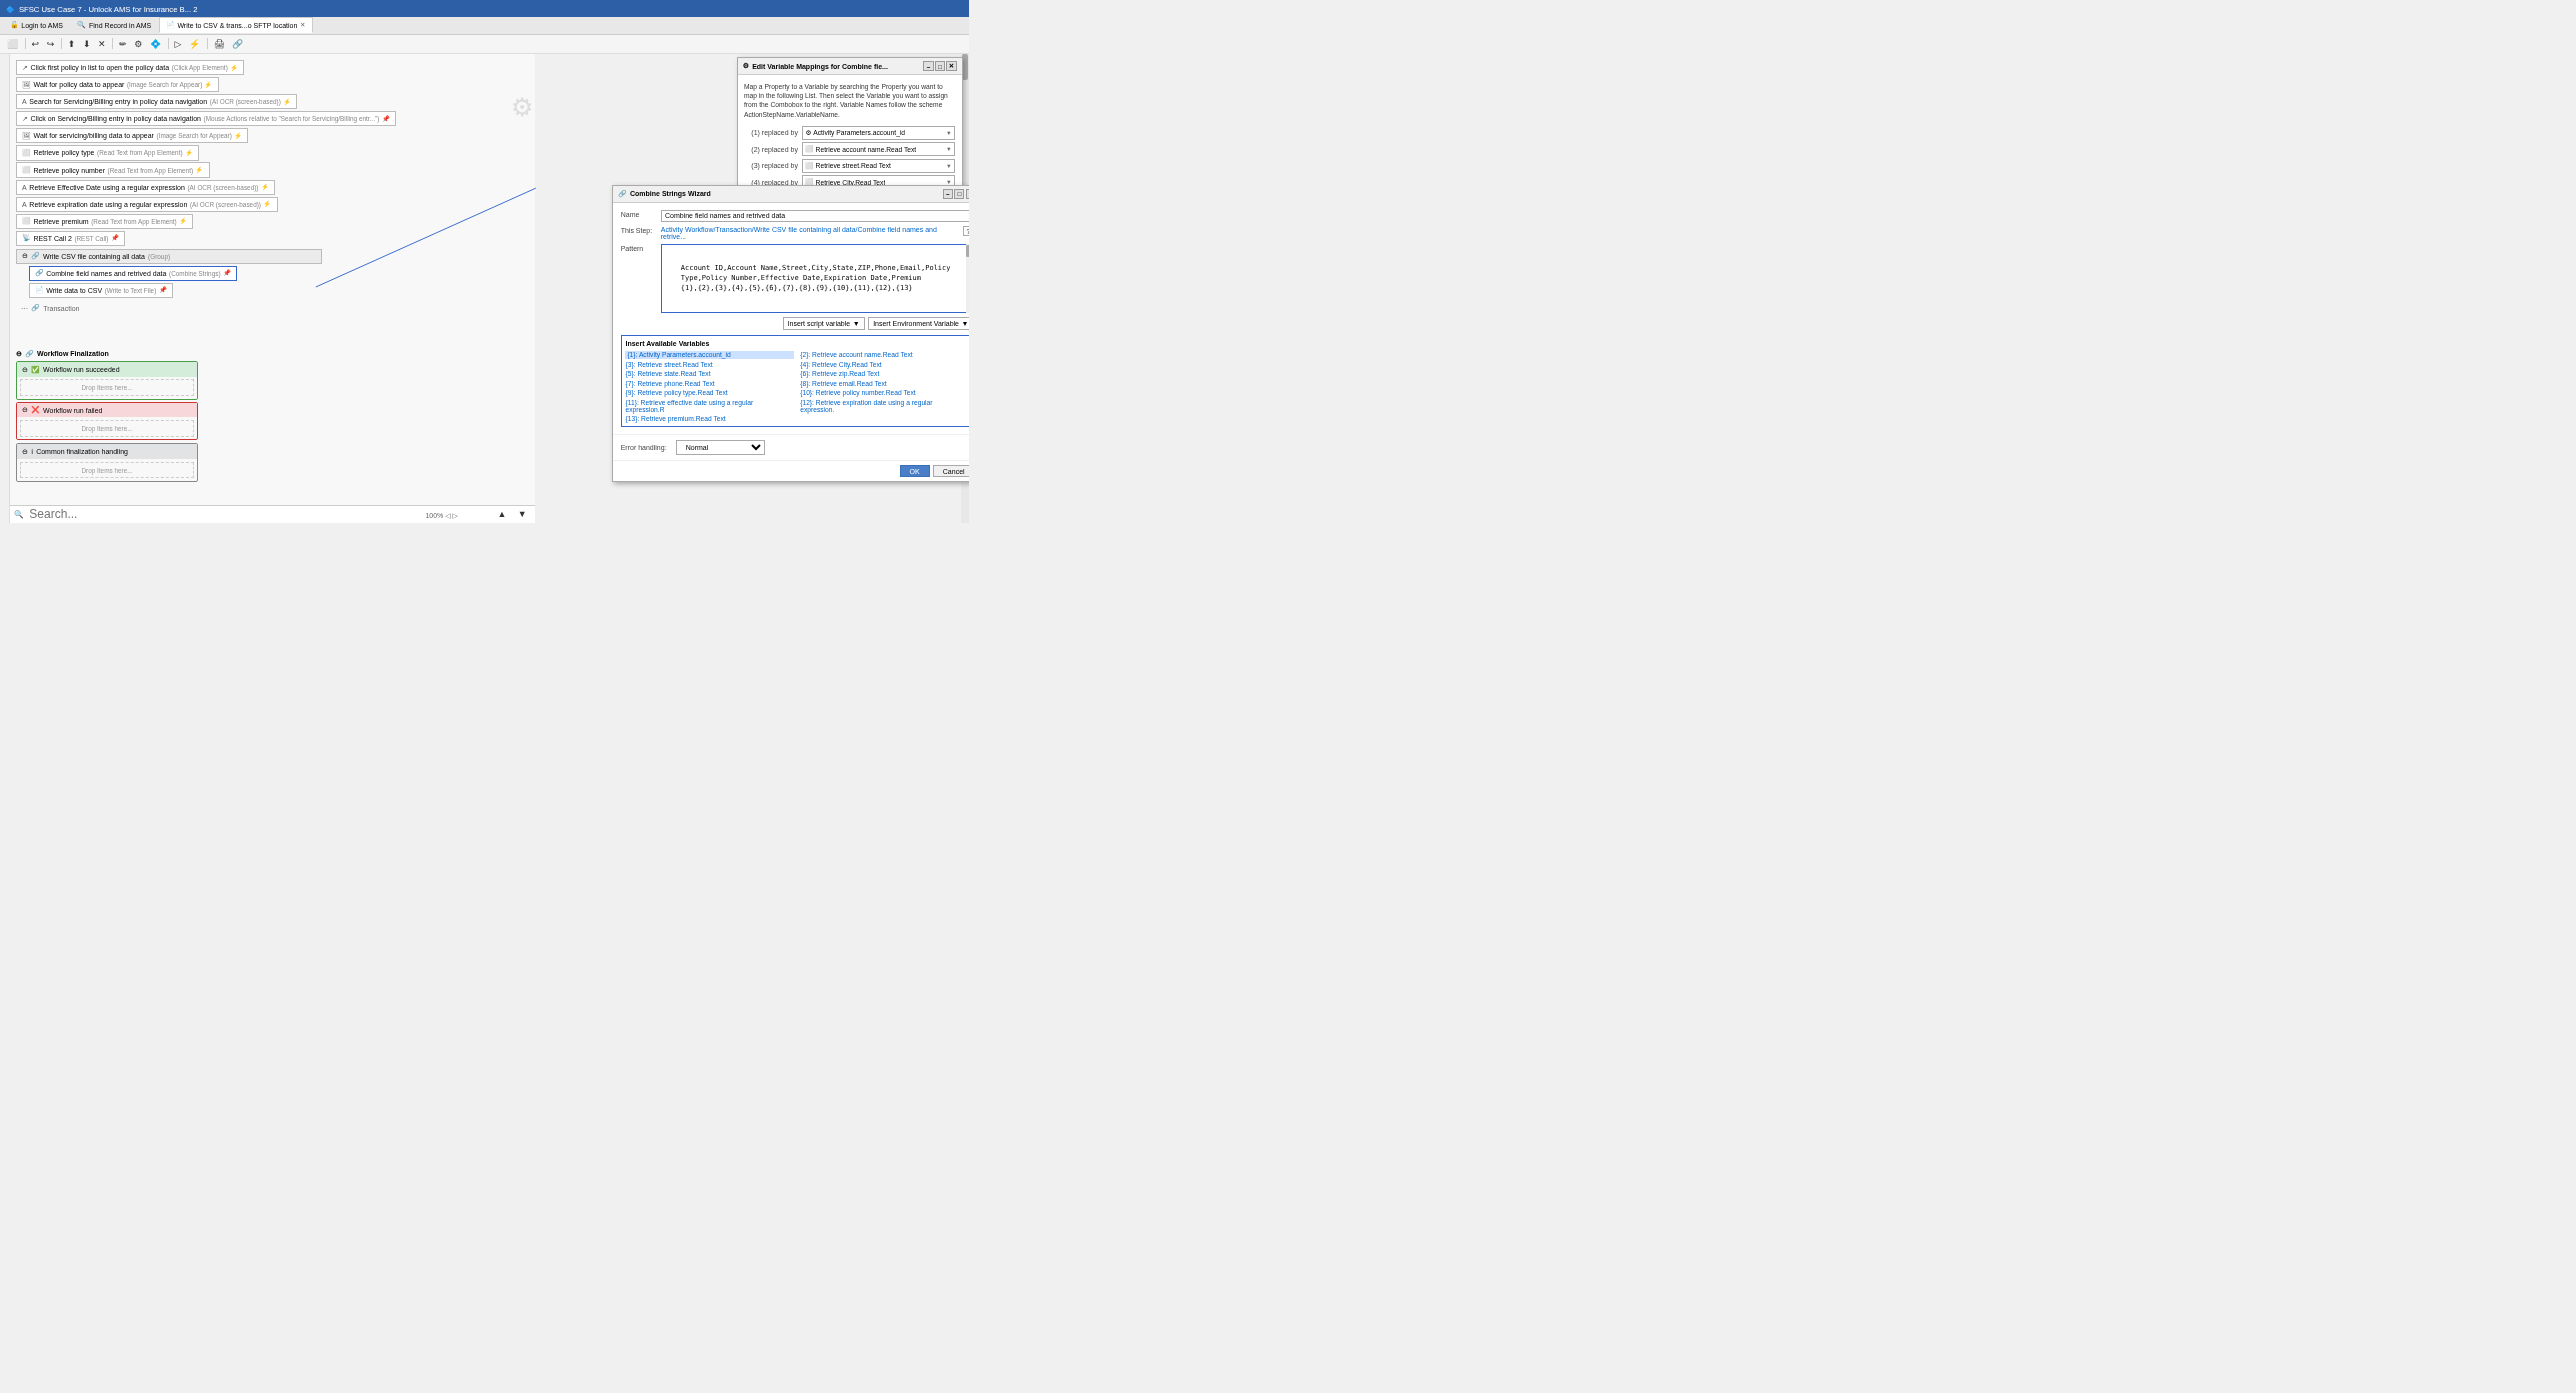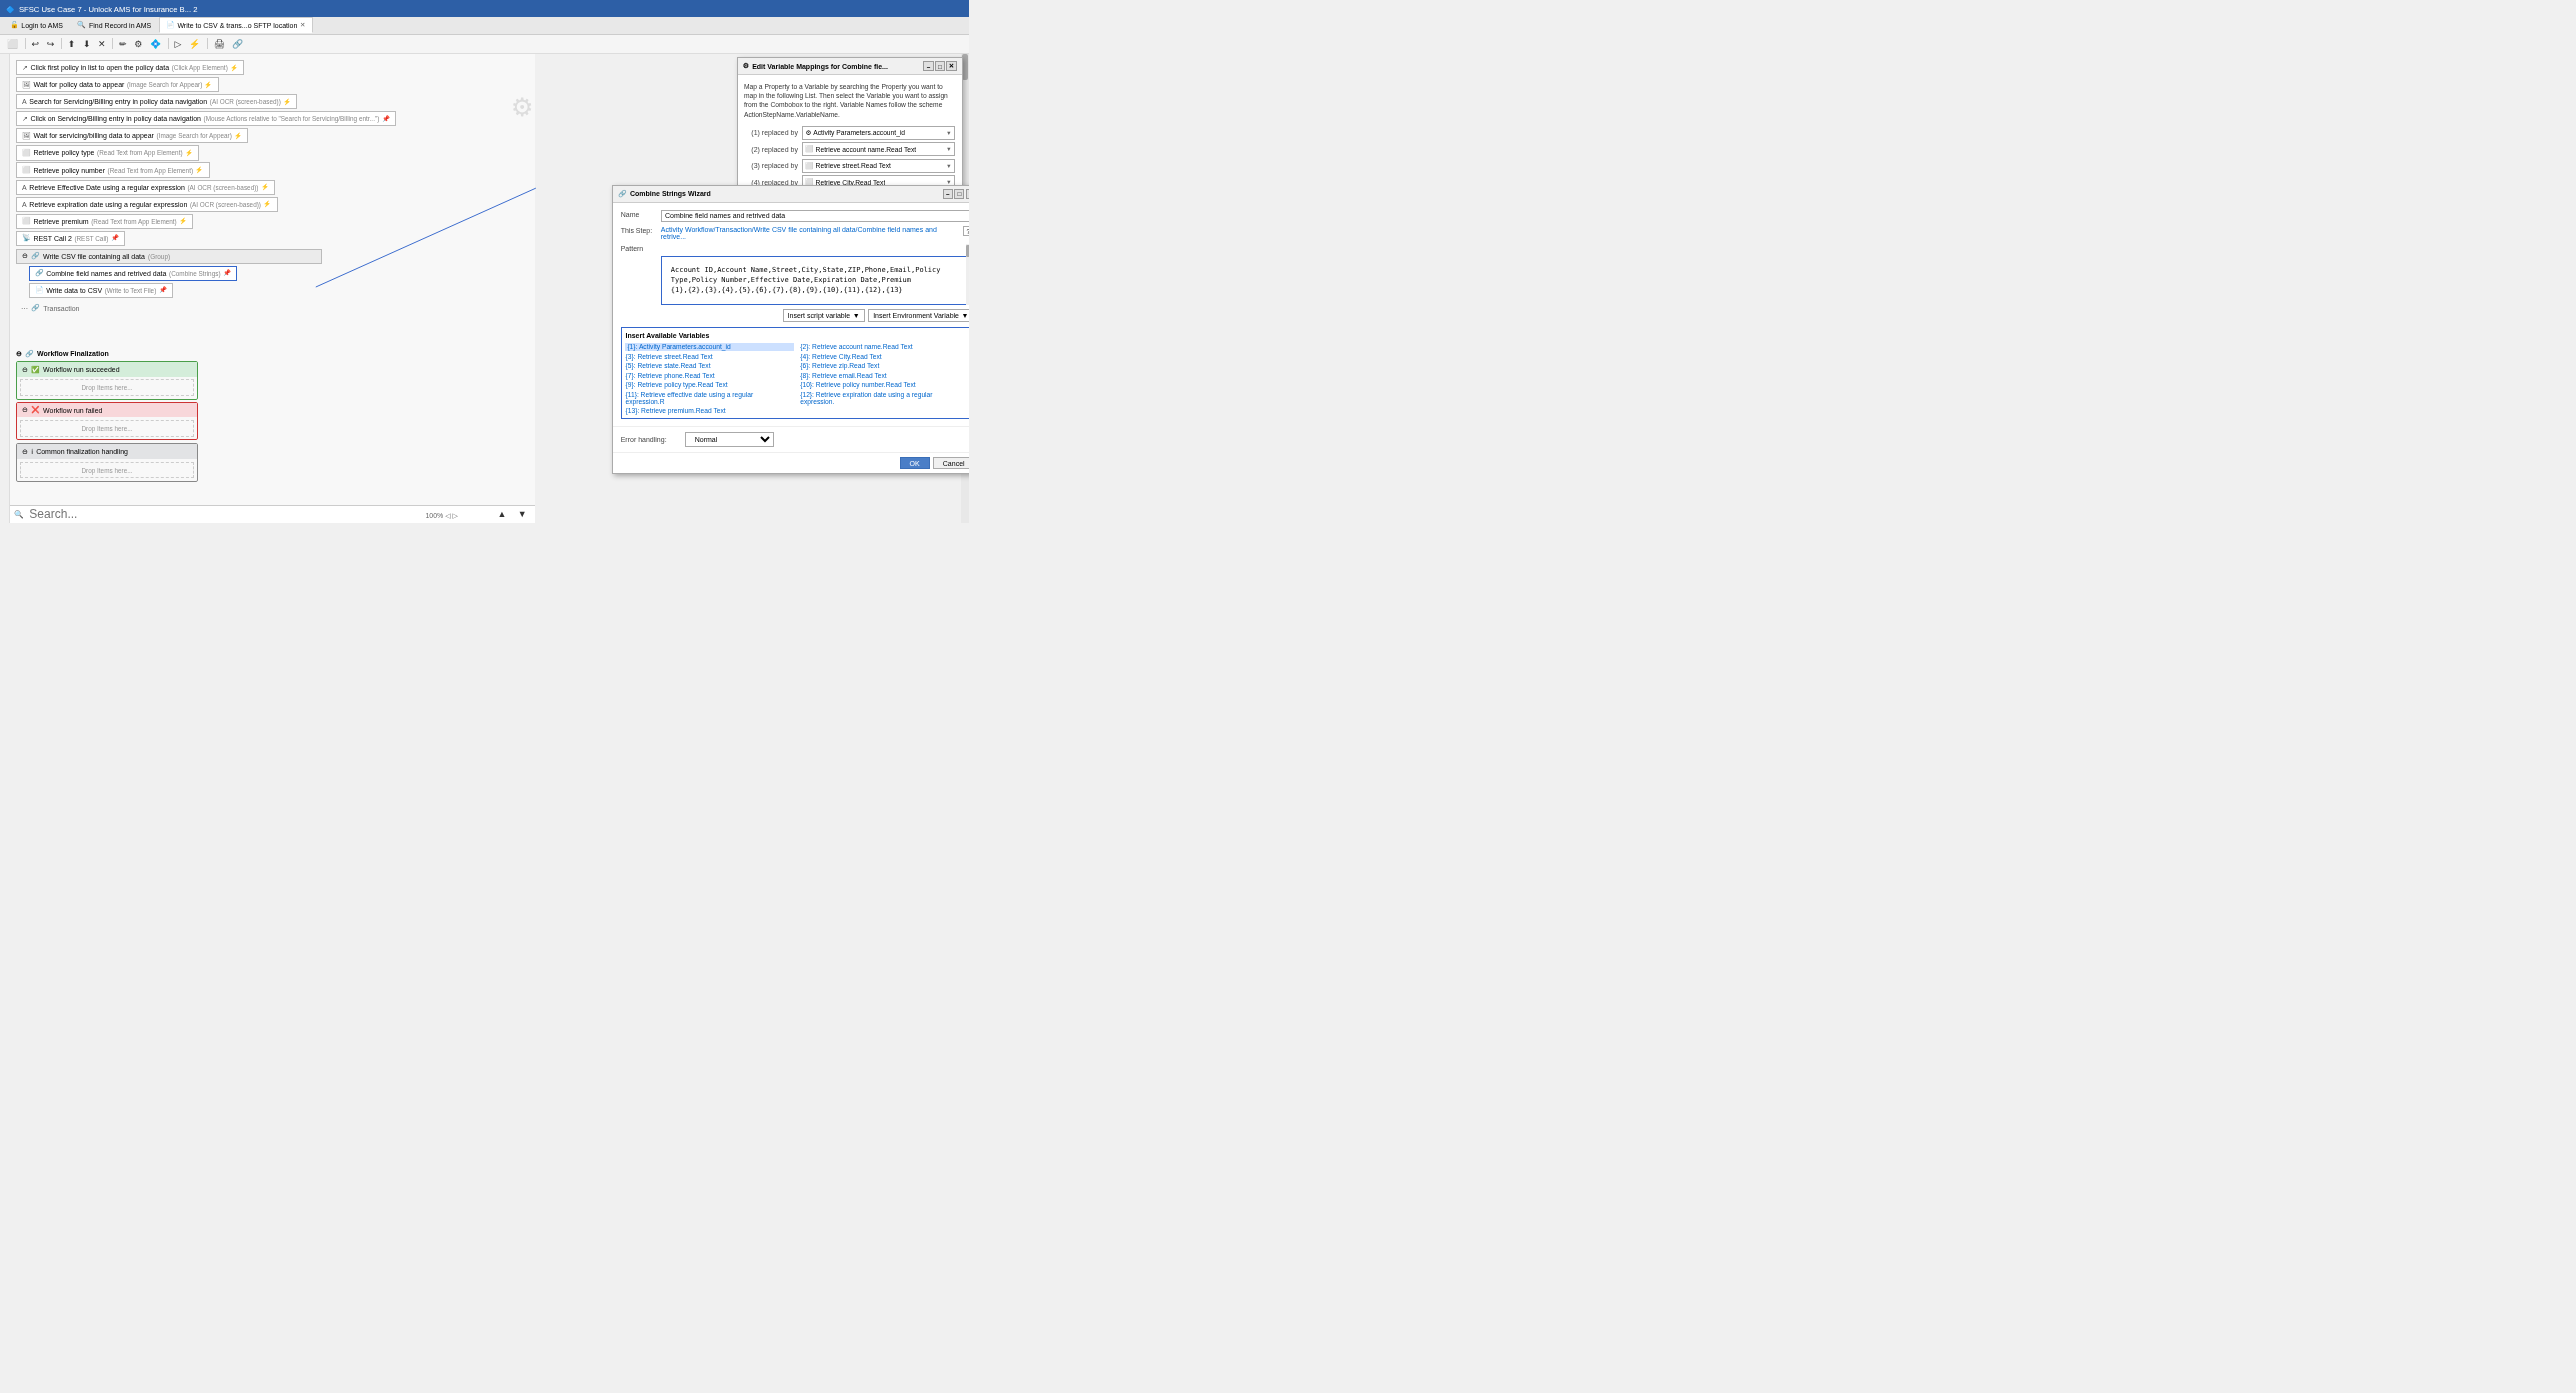--- a/index.html
+++ b/index.html
@@ -401,28 +401,27 @@
     }
     .combine-link {
       color: #0066cc;
       text-decoration: none;
       font-size: 7px;
       cursor: pointer;
     }
 
     .pattern-box {
       border: 1.3px solid #3366cc;
-      padding: 9px;
+      padding: 19px;
       font-size: 7px;
       min-height: 38px;
       background: white;
       flex: 1;
       font-family: monospace;
       line-height: 1.4;
-      margin-top: 12px;
     }
 
     .pattern-controls {
       display: flex;
       align-items: center;
       gap: 3.8px;
       margin-top: 3.8px;
       justify-content: flex-end;
     }
     .pattern-dropdown {
@@ -460,21 +459,21 @@
       padding: 0.6px 0;
     }
     .avail-var-link.selected {
       background: #cce0ff;
       padding: 0.6px 1.9px;
     }
 
     .error-handling-row {
       display: flex;
       align-items: center;
-      gap: 18px;
+      gap: 9px;
       padding: 5.1px 7.7px;
       border-top: 0.6px solid #eee;
     }
     .error-label { font-size: 7px; color: #444; }
     .error-dropdown {
       border: 0.6px solid #aaa;
       padding: 1.9px 5.1px;
       font-size: 7px;
       width: 89px;
       background: white;

